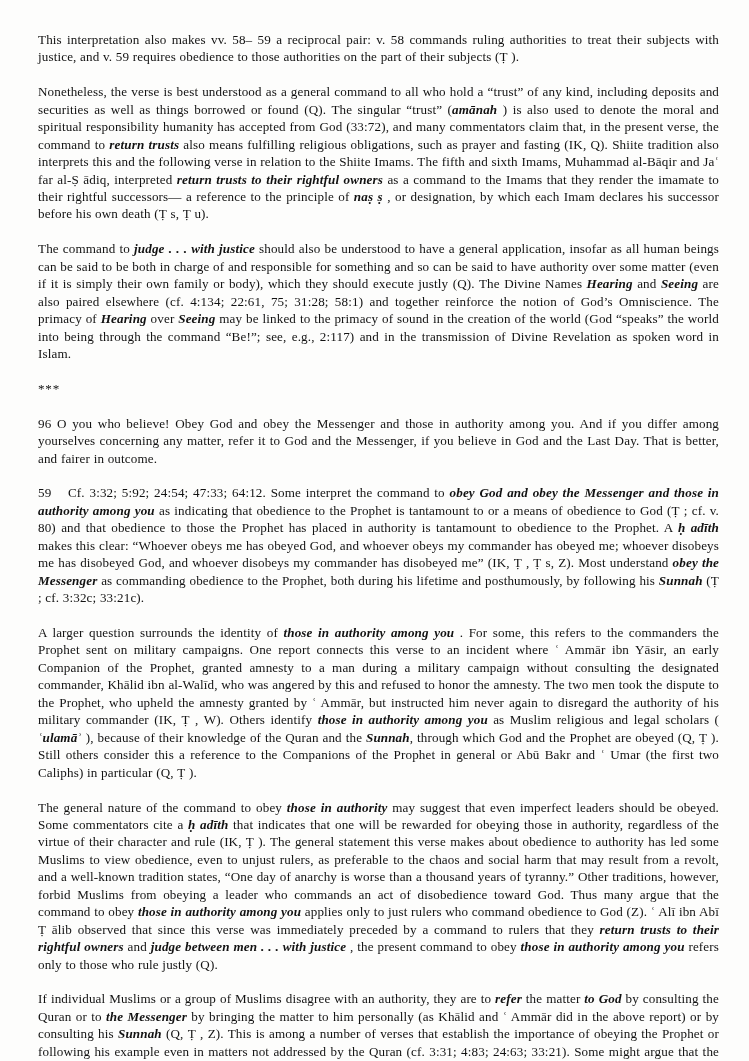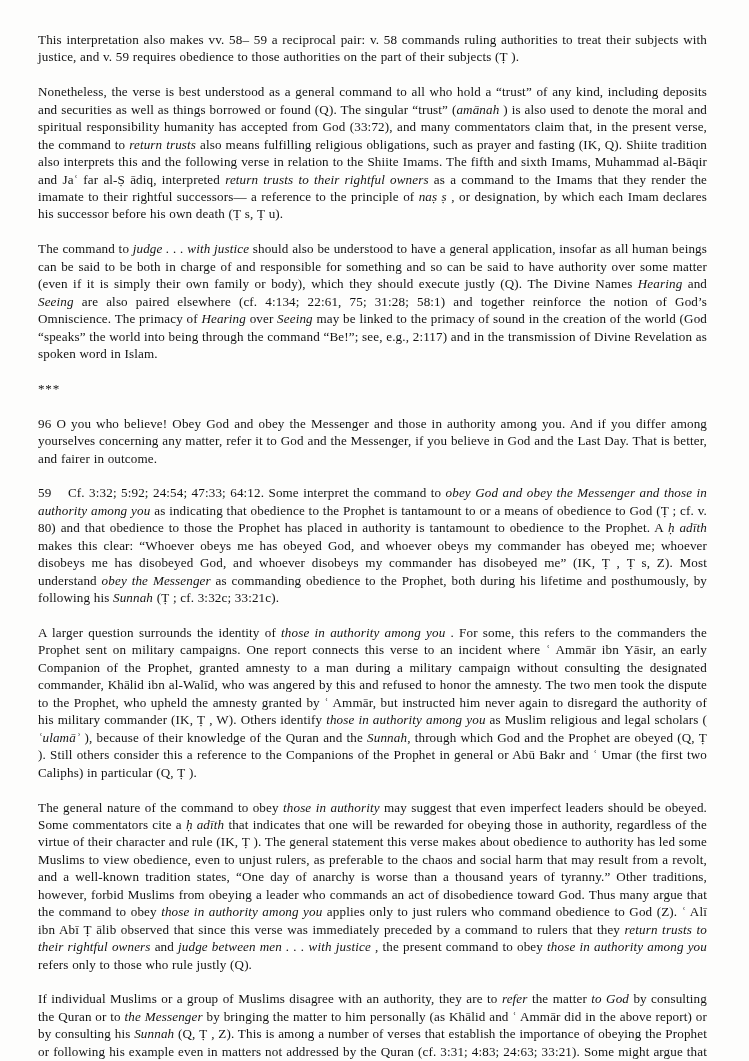--- a/index.html
+++ b/index.html
@@ -23,21 +23,21 @@
     height: 1061px;
     background: #fdfdfc;
   }
   .content {
     position: absolute;
     left: 38px;
     top: 31px;
     width: 681px;
   }
   p.para {
-    margin: 0 12px 0 0;
+    margin: 0 0 0 0;
     font-size: 13.1px;
     line-height: 17.45px;
     text-align: justify;
     text-justify: inter-word;
     letter-spacing: 0.01em;
     word-spacing: 0.015em;
     -webkit-font-smoothing: antialiased;
   }
   p.gap {
     margin-top: 17.4px;
@@ -48,20 +48,21 @@
     font-size: 13.1px;
     line-height: 17.45px;
     letter-spacing: 0.06em;
   }
   .cmt-num {
     display: inline-block;
     min-width: 30px;
   }
   i, .it {
     font-style: italic;
+    font-weight: bold;
   }
 </style>
 </head>
 <body>
 
 <div class="page">
   <div class="content">
 
     <p class="para"><span>This interpretation also makes vv. 58– 59 a reciprocal pair: v. 58 commands ruling authorities to treat their subjects with justice, and v. 59 requires obedience to those authorities on the part of their subjects (Ṭ ).</span></p>
 

